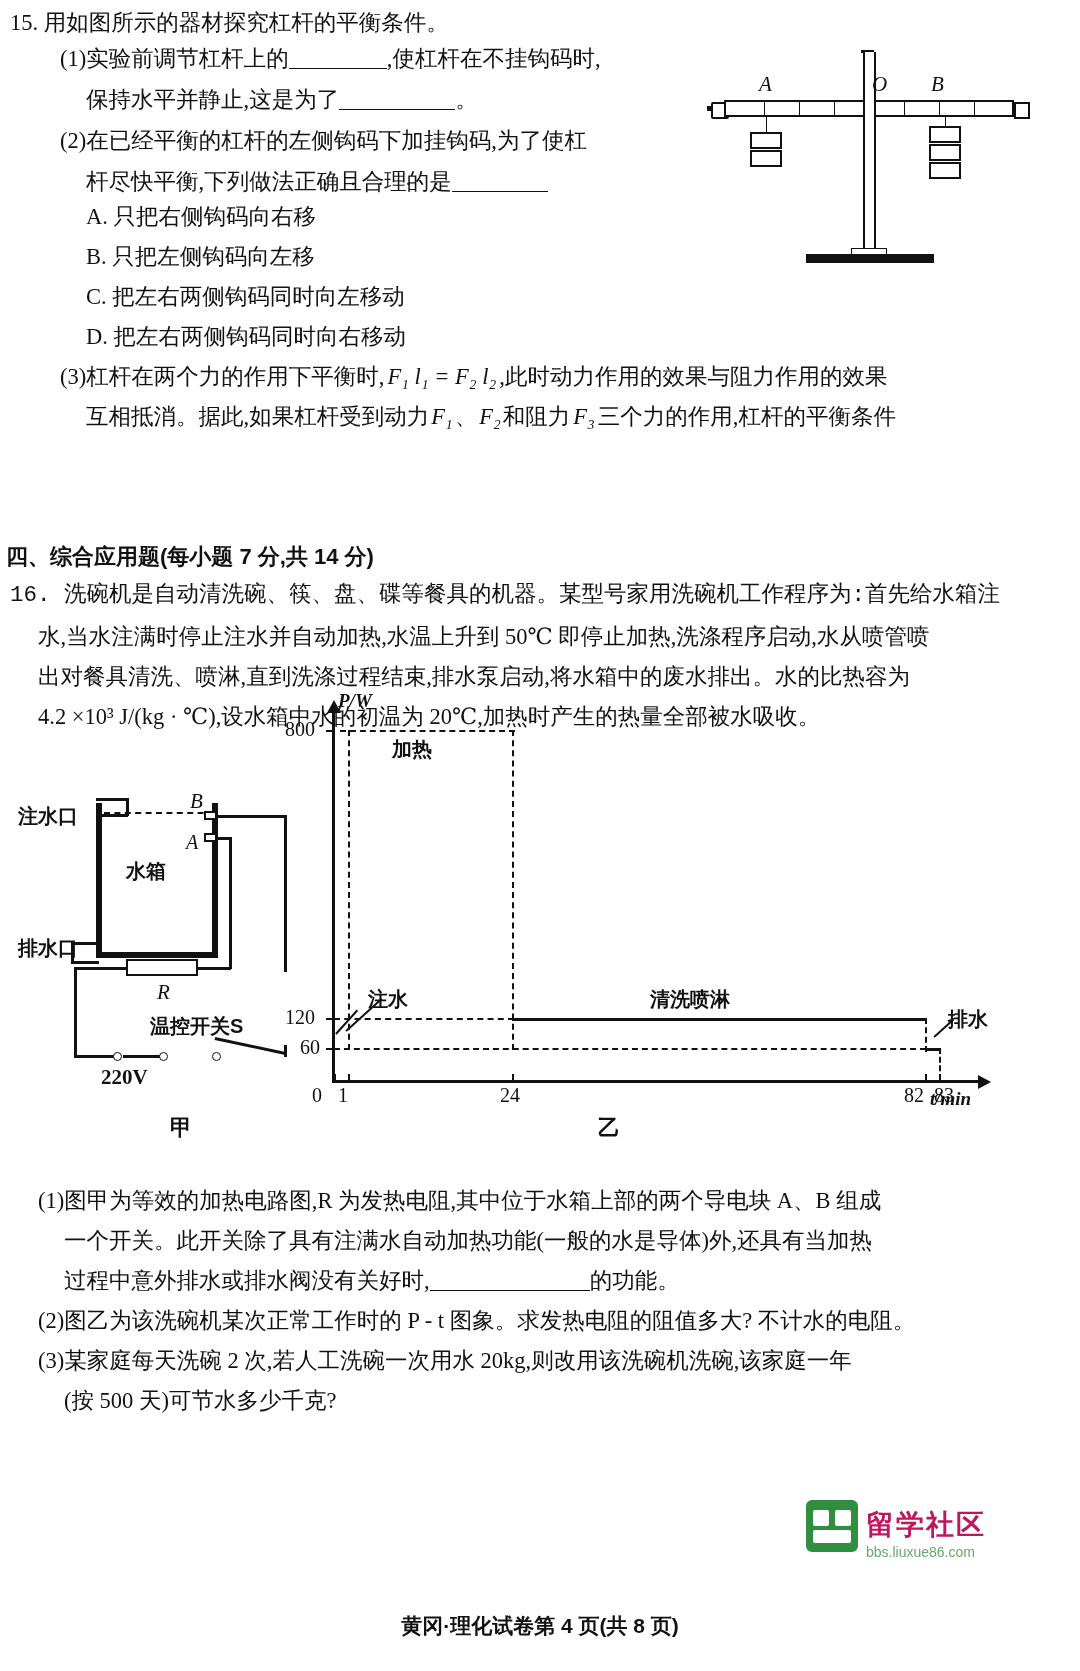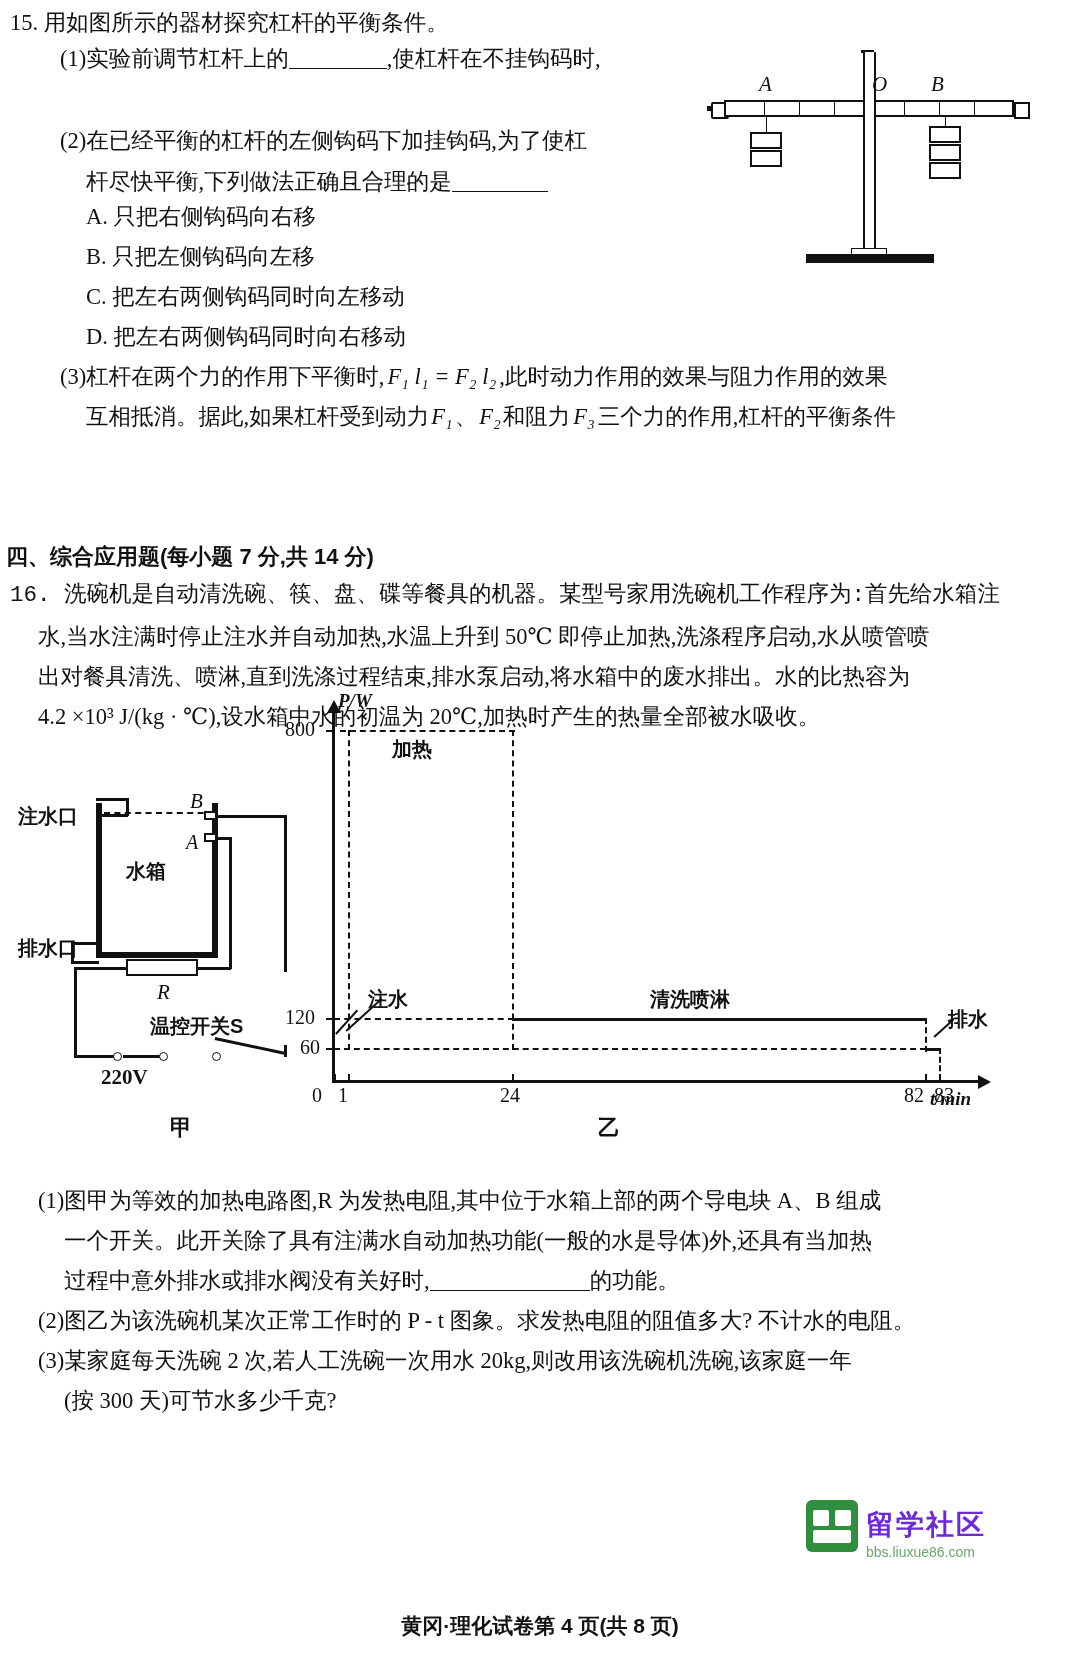--- a/index.html
+++ b/index.html
@@ -70,38 +70,41 @@
   .fig-cap{position:absolute;font-size:22px;font-weight:bold;font-family:"Liberation Sans","DejaVu Sans",sans-serif;}
 
   
   .footer{
     position:absolute;left:0;top:1612px;width:1080px;text-align:center;
     font-size:21px;font-weight:bold;font-family:"Liberation Sans","DejaVu Sans",sans-serif;
   }
   
   .wm{position:absolute;left:806px;top:1500px;width:250px;height:105px;}
   .wm .box{position:absolute;left:0;top:0;width:52px;height:52px;background:#2f8f3f;border-radius:6px;}
-  .wm .bt{position:absolute;left:60px;top:6px;font-size:28px;font-weight:bold;color:#6d28d9;font-family:Liberation Serif, serif;letter-spacing:2px;}
+  .wm .bt{position:absolute;left:60px;top:6px;font-size:28px;font-weight:bold;color:#be185d;font-family:Liberation Serif, serif;letter-spacing:2px;}
   .wm .bs{position:absolute;left:60px;top:44px;font-size:14px;color:#6aa86a;font-family:"Liberation Sans",sans-serif;}
   .wm .g1{position:absolute;left:7px;top:10px;width:16px;height:16px;background:#fff;border-radius:2px;}
   .wm .g2{position:absolute;left:29px;top:10px;width:16px;height:16px;background:#fff;border-radius:2px;}
   .wm .g3{position:absolute;left:7px;top:30px;width:38px;height:13px;background:#fff;border-radius:2px;}
 </style>
 </head>
 <body>
 
 <div class="page">
 
   <div class="abs qline" style="left:10px;top:2px;">
     <span>15.</span>
     <span>用如图所示的器材探究杠杆的平衡条件。</span>
   </div>
 
   <div class="abs qline" style="left:60px;top:38px;">
     <span>(1)</span><span>实验前调节杠杆上的</span><span class="blank" style="width:98px;"></span><span>,使杠杆在不挂钩码时,</span>
+  </div>
+  <div class="abs qline" style="left:86px;top:79px;">
+    <span>保持水平并静止,这是为了</span><span class="blank" style="width:116px;"></span><span>。</span>
   </div>
 
   <div class="abs qline" style="left:60px;top:120px;">
     <span>(2)</span><span>在已经平衡的杠杆的左侧钩码下加挂钩码,为了使杠</span>
   </div>
   <div class="abs qline" style="left:86px;top:161px;">
     <span>杆尽快平衡,下列做法正确且合理的是</span><span class="blank" style="width:96px;"></span>
   </div>
   <div class="abs dots" style="left:322px;top:173px;color:#111;">· · · · ·</div>
 
@@ -287,21 +290,21 @@
   </div>
   <div class="abs qline" style="left:64px;top:1220px;">一个开关。此开关除了具有注满水自动加热功能(一般的水是导体)外,还具有当加热</div>
 
   <div class="abs qline" style="left:38px;top:1300px;">
     <span>(2)</span><span>图乙为该洗碗机某次正常工作时的 P - t 图象。求发热电阻的阻值多大? 不计水的电阻。</span>
   </div>
 
   <div class="abs qline" style="left:38px;top:1340px;">
     <span>(3)</span><span>某家庭每天洗碗 2 次,若人工洗碗一次用水 20kg,则改用该洗碗机洗碗,该家庭一年</span>
   </div>
-  <div class="abs qline" style="left:64px;top:1380px;">(按 300 天)可节水多少千克?</div>
+  <div class="abs qline" style="left:64px;top:1380px;">(按 500 天)可节水多少千克?</div>
 
   <div class="wm">
     <div class="box">
       <div class="g1"></div>
         <div class="g2"></div>
         <div class="g3"></div>
     </div>
     <div class="bt">留学社区</div>
     <div class="bs">bbs.liuxue86.com</div>
   </div>

